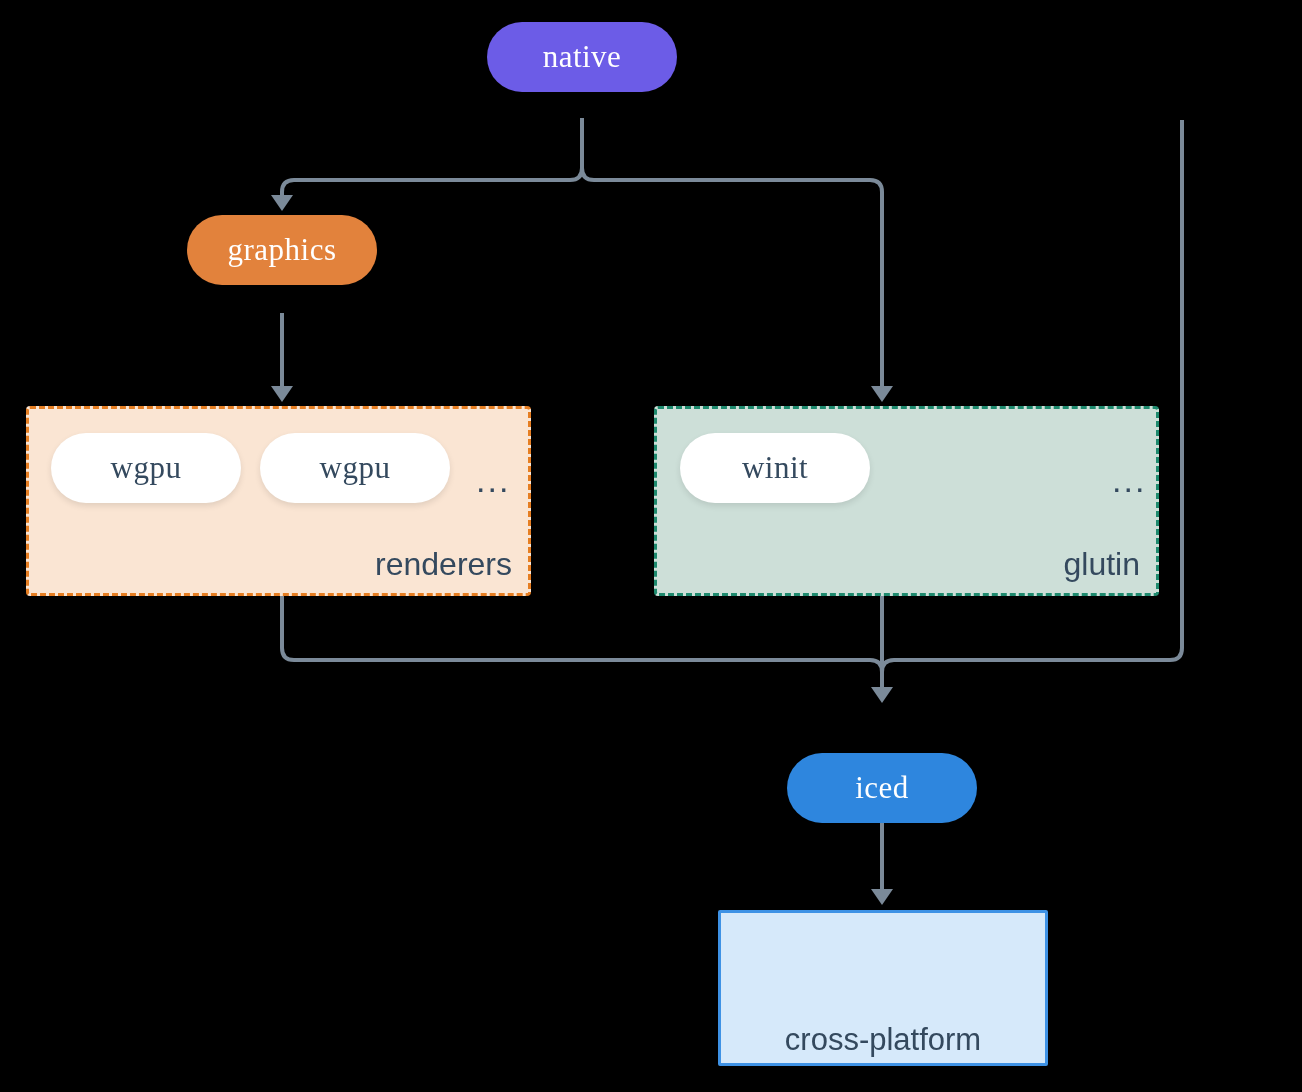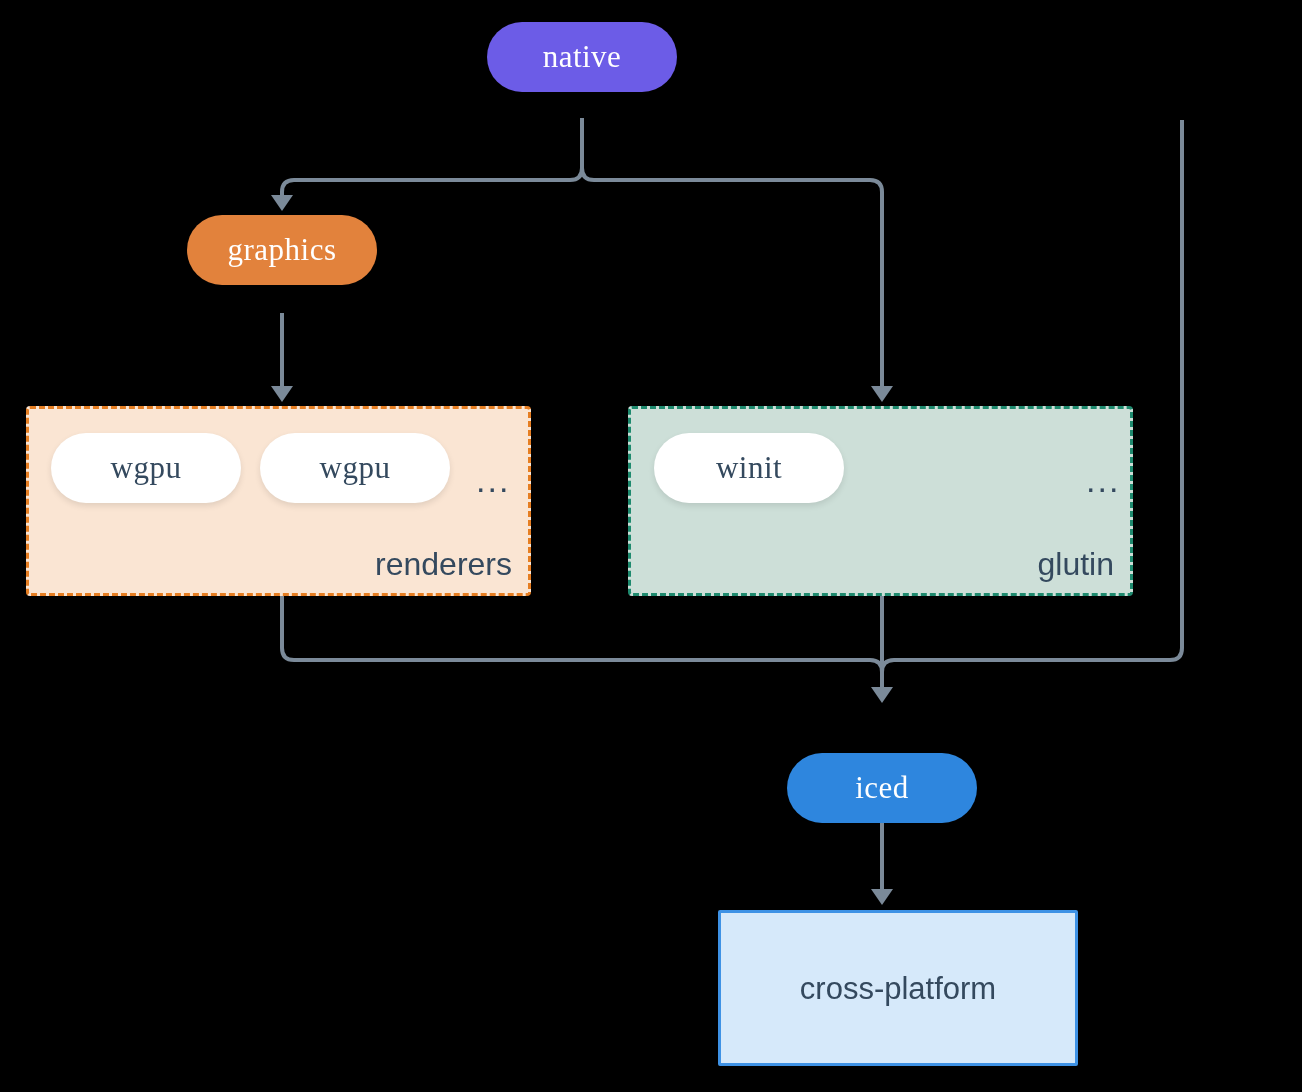--- a/index.html
+++ b/index.html
@@ -56,20 +56,21 @@
     box-sizing: border-box;
     border-radius: 4px;
   }
   .group-renderers {
     background: var(--renderers-fill);
     border: 3px dashed var(--renderers-border);
   }
   .group-shells {
     background: var(--shells-fill);
     border: 3px dashed var(--shells-border);
+    margin-left: 26px;
   }
   .group .pill { top: 24px; }
   .ellipsis {
     position: absolute;
     top: 24px;
     height: 98px;
     line-height: 94px;
     font-size: 34px;
     letter-spacing: 2px;
     color: var(--text-dark);
@@ -78,30 +79,30 @@
     position: absolute;
     right: 16px;
     bottom: 10px;
     font-size: 32px;
     color: var(--text-dark);
   }
   .app-box {
     position: absolute;
     left: 718px;
     top: 910px;
-    width: 360px;
+    width: 330px;
     height: 156px;
     box-sizing: border-box;
     background: var(--app-fill);
     border: 3px solid var(--app-border);
     border-radius: 2px;
     display: flex;
     flex-direction: column;
     align-items: center;
-    justify-content: center;
+    justify-content: flex-end;
     color: var(--text-dark);
     font-size: 31px;
     line-height: 47px;
   }
 </style>
 </head>
 <body>
 
 <div class="canvas">
 

